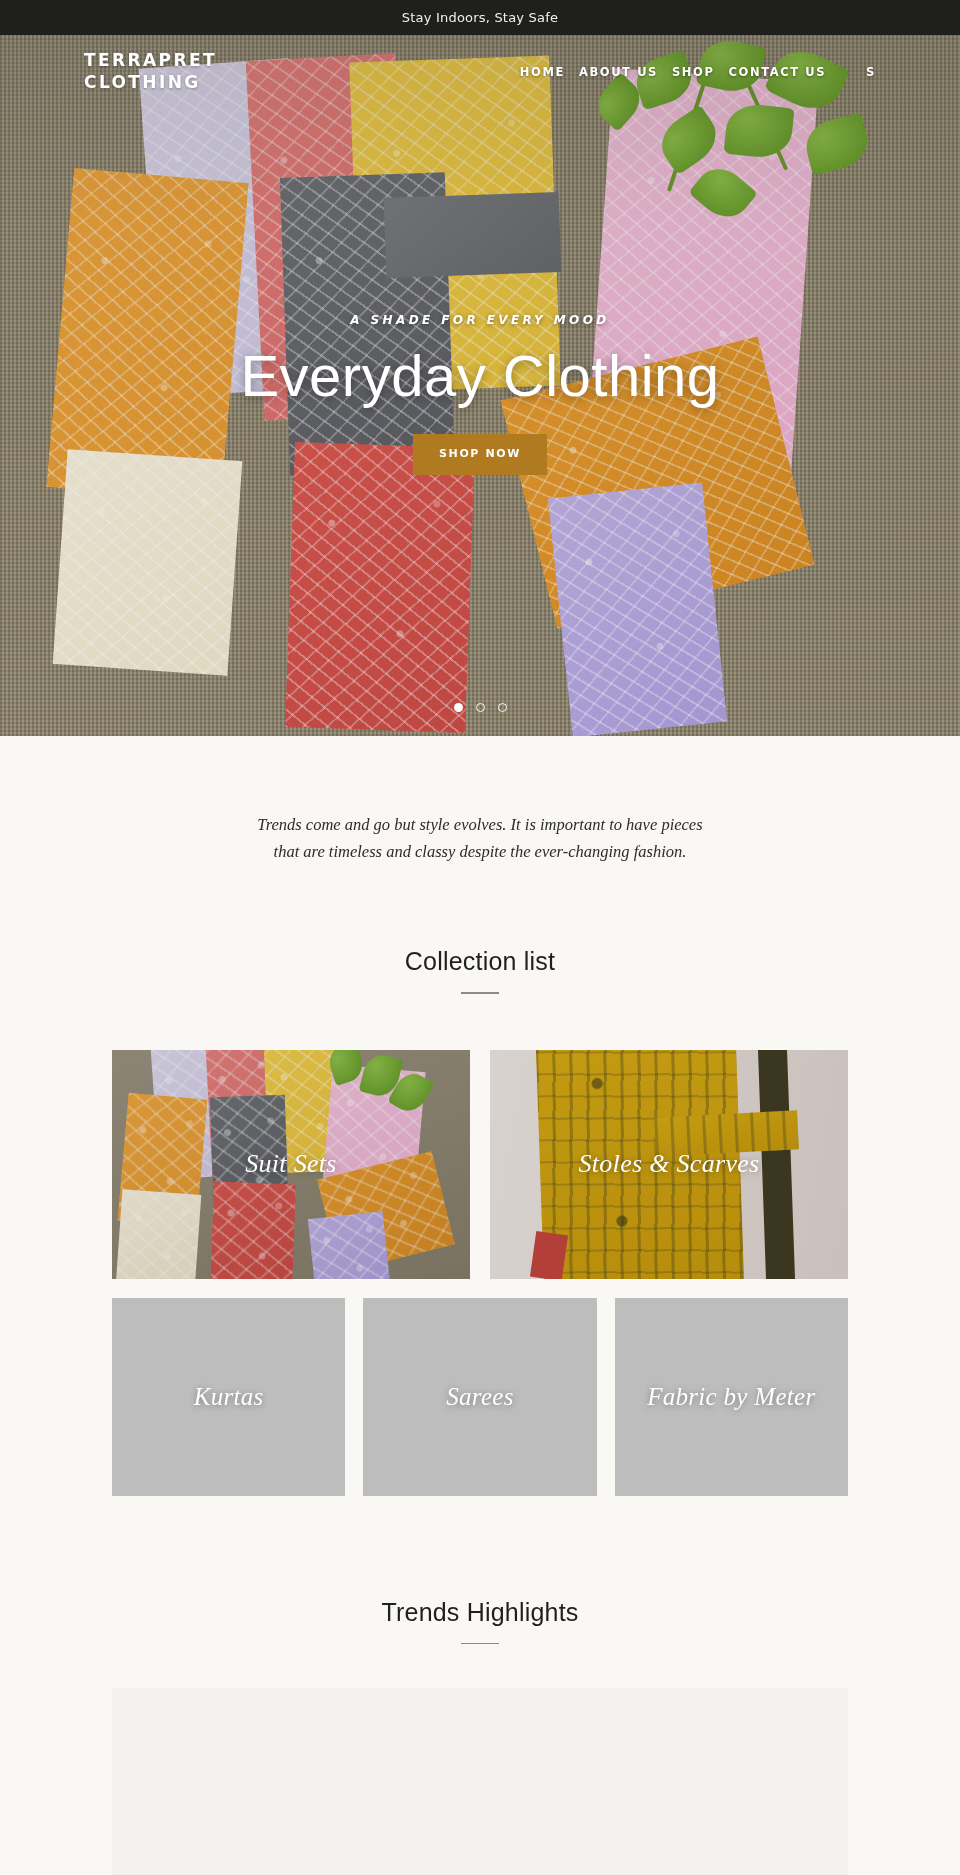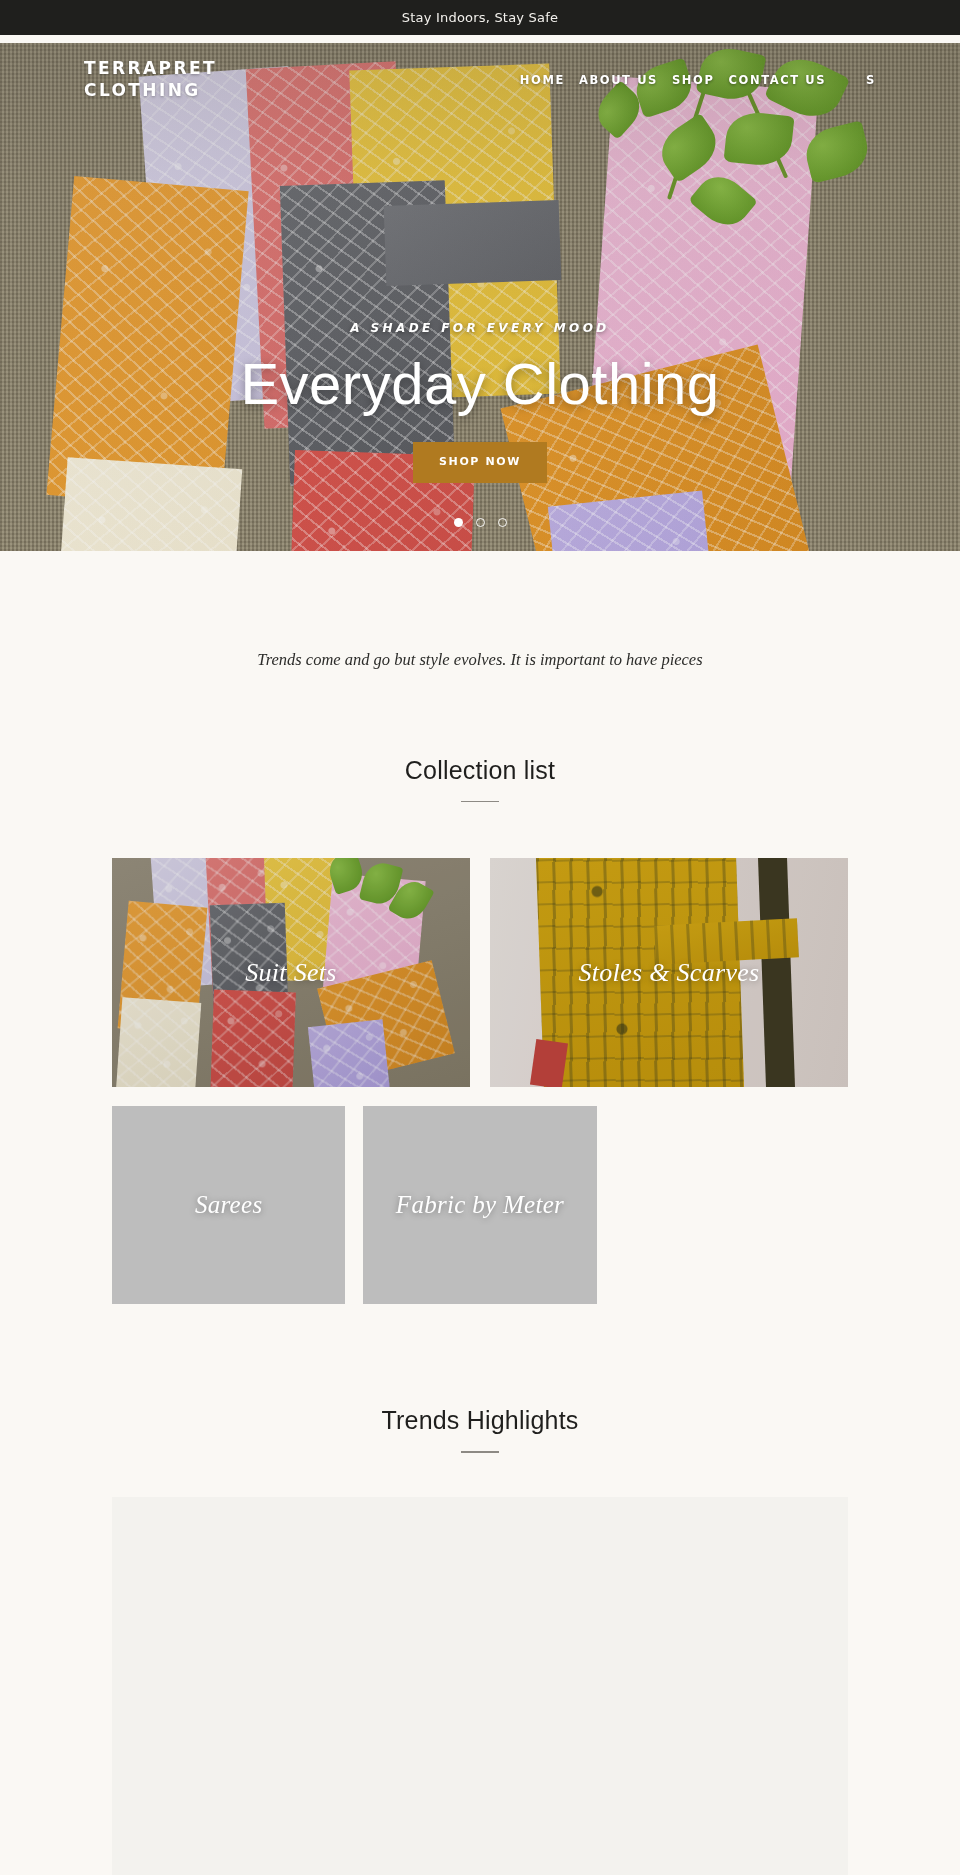--- a/index.html
+++ b/index.html
@@ -23,24 +23,23 @@
   .announcement-text {
     color: #f2f0ec;
     font-size: 13px;
     letter-spacing: 0.2px;
     font-family: "DejaVu Sans", sans-serif;
   }
 
   
   .hero {
     position: relative;
-    height: 508px;
+    height: 701px;
     overflow: hidden;
     background: #a16207;
-    margin-top: 8px;
   }
 
   
   .hero-photo { position: absolute; inset: 0; }
 
   .burlap {
     position: absolute; inset: 0;
     background:
       repeating-linear-gradient(90deg, rgba(120,112,92,.55) 0 2px, rgba(168,160,136,.55) 2px 4px),
       repeating-linear-gradient(0deg, rgba(112,105,86,.5) 0 2px, rgba(176,168,144,.5) 2px 4px),
@@ -193,21 +192,21 @@
   
   .intro-quote {
     padding: 76px 0 0;
     text-align: center;
     font-family: "Liberation Serif", serif;
     font-style: italic;
     font-size: 16.5px;
     line-height: 1.62;
     color: #2c2c2a;
   }
-  .intro-quote span { display: block; margin-top: 20px; }
+  .intro-quote span { display: block; }
 
   
   .section-head { text-align: center; }
   .section-title {
     font-family: "Liberation Sans", sans-serif;
     font-weight: 400;
     font-size: 25px;
     color: #1f1f1d;
     letter-spacing: 0.2px;
     margin-top: 6px;
@@ -398,20 +397,21 @@
 
   <div class="carousel-dots">
     <span class="dot active"></span>
     <span class="dot"></span>
     <span class="dot"></span>
   </div>
 </section>
 
 <section class="intro-quote">
   <span>Trends come and go but style evolves. It is important to have pieces</span>
+  <span>that are timeless and classy despite the ever-changing fashion.</span>
 </section>
 
 <div class="spacer-76"></div>
 
 <section>
   <div class="section-head">
     <h2 class="section-title">Collection list</h2>
     <div class="section-rule"></div>
   </div>
 
@@ -467,20 +467,24 @@
           <div class="red-corner"></div>
         </div>
         <div class="card-scrim"></div>
         <div class="card-label">Stoles &amp; Scarves</div>
       </div>
 
     </div>
 
     <div class="collection-row-3">
 
+      <div class="collection-card tall-3">
+        <div class="card-media media-placeholder"></div>
+        <div class="card-label">Kurtas</div>
+      </div>
 
       <div class="collection-card tall-3">
         <div class="card-media media-placeholder"></div>
         <div class="card-label">Sarees</div>
       </div>
 
       <div class="collection-card tall-3">
         <div class="card-media media-placeholder"></div>
         <div class="card-label">Fabric by Meter</div>
       </div>

